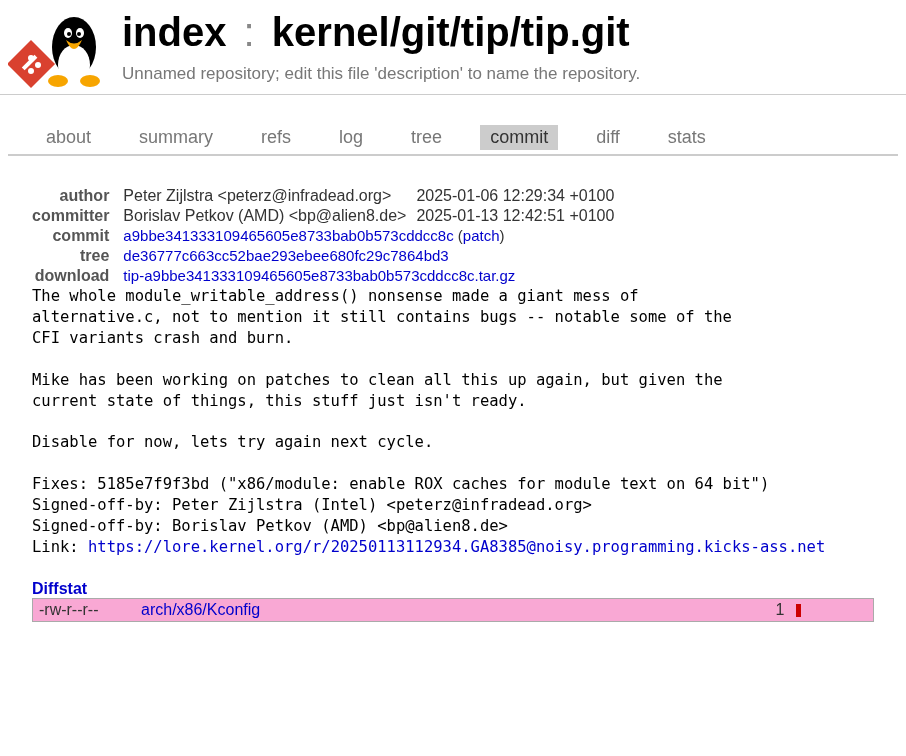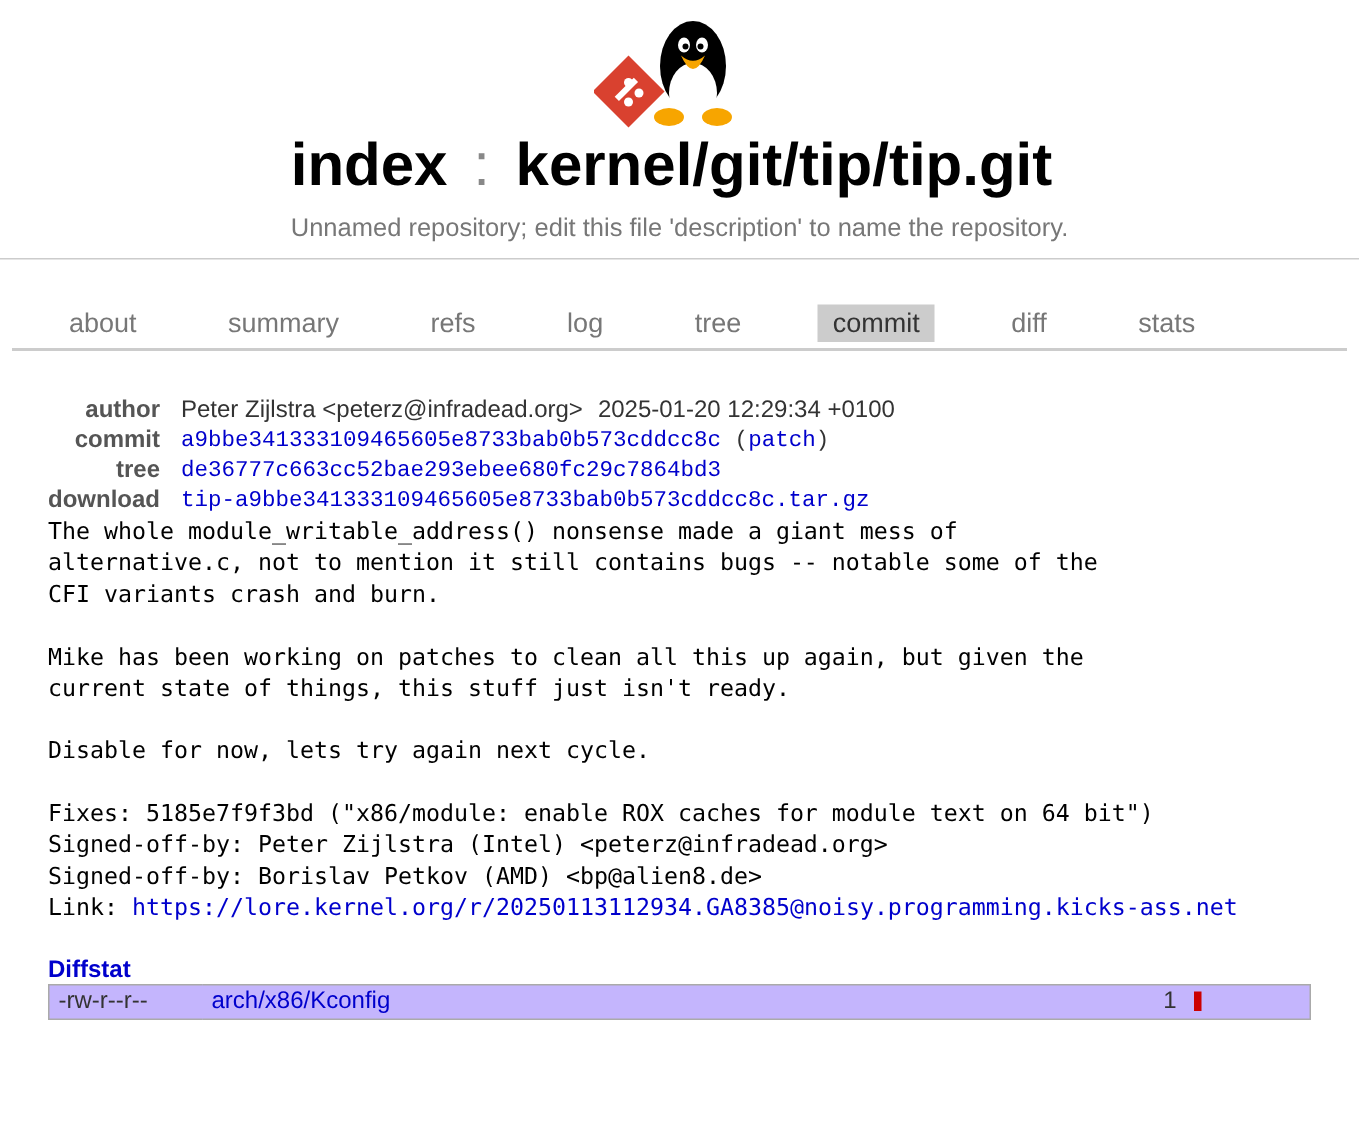--- a/index.html
+++ b/index.html
@@ -8,21 +8,20 @@
     font-family: sans-serif;
     font-size: 16px;
     color: #333;
     background: #fff;
   }
   .header {
     display: flex;
     align-items: center;
     padding: 10px 8px 0 8px;
     border-bottom: 1px solid #ccc;
-    flex-direction: column;
   }
   .logo {
     width: 96px;
     height: 78px;
     margin-right: 18px;
     position: relative;
   }
   .title-block {
     flex: 1;
   }
@@ -43,21 +42,21 @@
   }
   .desc {
     color: #777;
     font-size: 17px;
     margin-bottom: 10px;
   }
   .tabs {
     padding: 6px 28px 4px 28px;
     font-size: 18px;
     display: flex;
-    gap: 41px;
+    gap: 28px;
     border-bottom: 2px solid #ccc;
     margin: 24px 8px 0 8px;
   }
   .tab {
     color: #777;
     text-decoration: none;
     padding: 2px 10px;
     cursor: pointer;
   }
   .tab.active {
@@ -75,21 +74,21 @@
     font-weight: bold;
     color: #555;
     padding: 1px 14px 1px 0;
     vertical-align: top;
   }
   .info-table td {
     padding: 1px 10px 1px 0;
     vertical-align: top;
   }
   .mono {
-    font-family: Liberation Mono, monospace;
+    font-family: Liberation Sans, sans-serif;
     font-size: 15px;
   }
   a.link {
     color: #0000cc;
     text-decoration: none;
   }
   .commit-subject {
     font-size: 21px;
     font-weight: bold;
     margin: 26px 0 10px 0;
@@ -106,21 +105,21 @@
     margin-top: 22px;
     font-weight: bold;
   }
   .diffstat-head a {
     color: #0000cc;
     text-decoration: none;
   }
   .diffstat-table {
     width: 100%;
     border-collapse: collapse;
-    background: #c4b5fd;
+    background: #f9a8d4;
     border: 1px solid #aaa;
   }
   .diffstat-table td {
     padding: 2px 6px;
     font-size: 16px;
   }
   .mode { font-family: sans-serif; color:#333; }
   .graph-del {
     display:inline-block;
     width:5px;
@@ -174,21 +173,26 @@
   <a class="tab">stats</a>
 </div>
 
 <div class="content">
 
   <table class="info-table">
     <tbody>
         <tr>
       <th>author</th>
       <td>Peter Zijlstra &lt;peterz@infradead.org&gt;</td>
-      <td>2025-01-20 12:29:34 +0100</td>
+      <td>2025-01-06 12:29:34 +0100</td>
+    </tr>
+    <tr>
+      <th>committer</th>
+      <td>Borislav Petkov (AMD) &lt;bp@alien8.de&gt;</td>
+      <td>2025-01-13 12:42:51 +0100</td>
     </tr>
     <tr>
       <th>commit</th>
       <td colspan="2" class="mono">
         <a href="#" class="link">a9bbe341333109465605e8733bab0b573cddcc8c</a>
         <span> (</span><a href="#" class="link">patch</a><span>)</span>
       </td>
     </tr>
     <tr>
       <th>tree</th>

